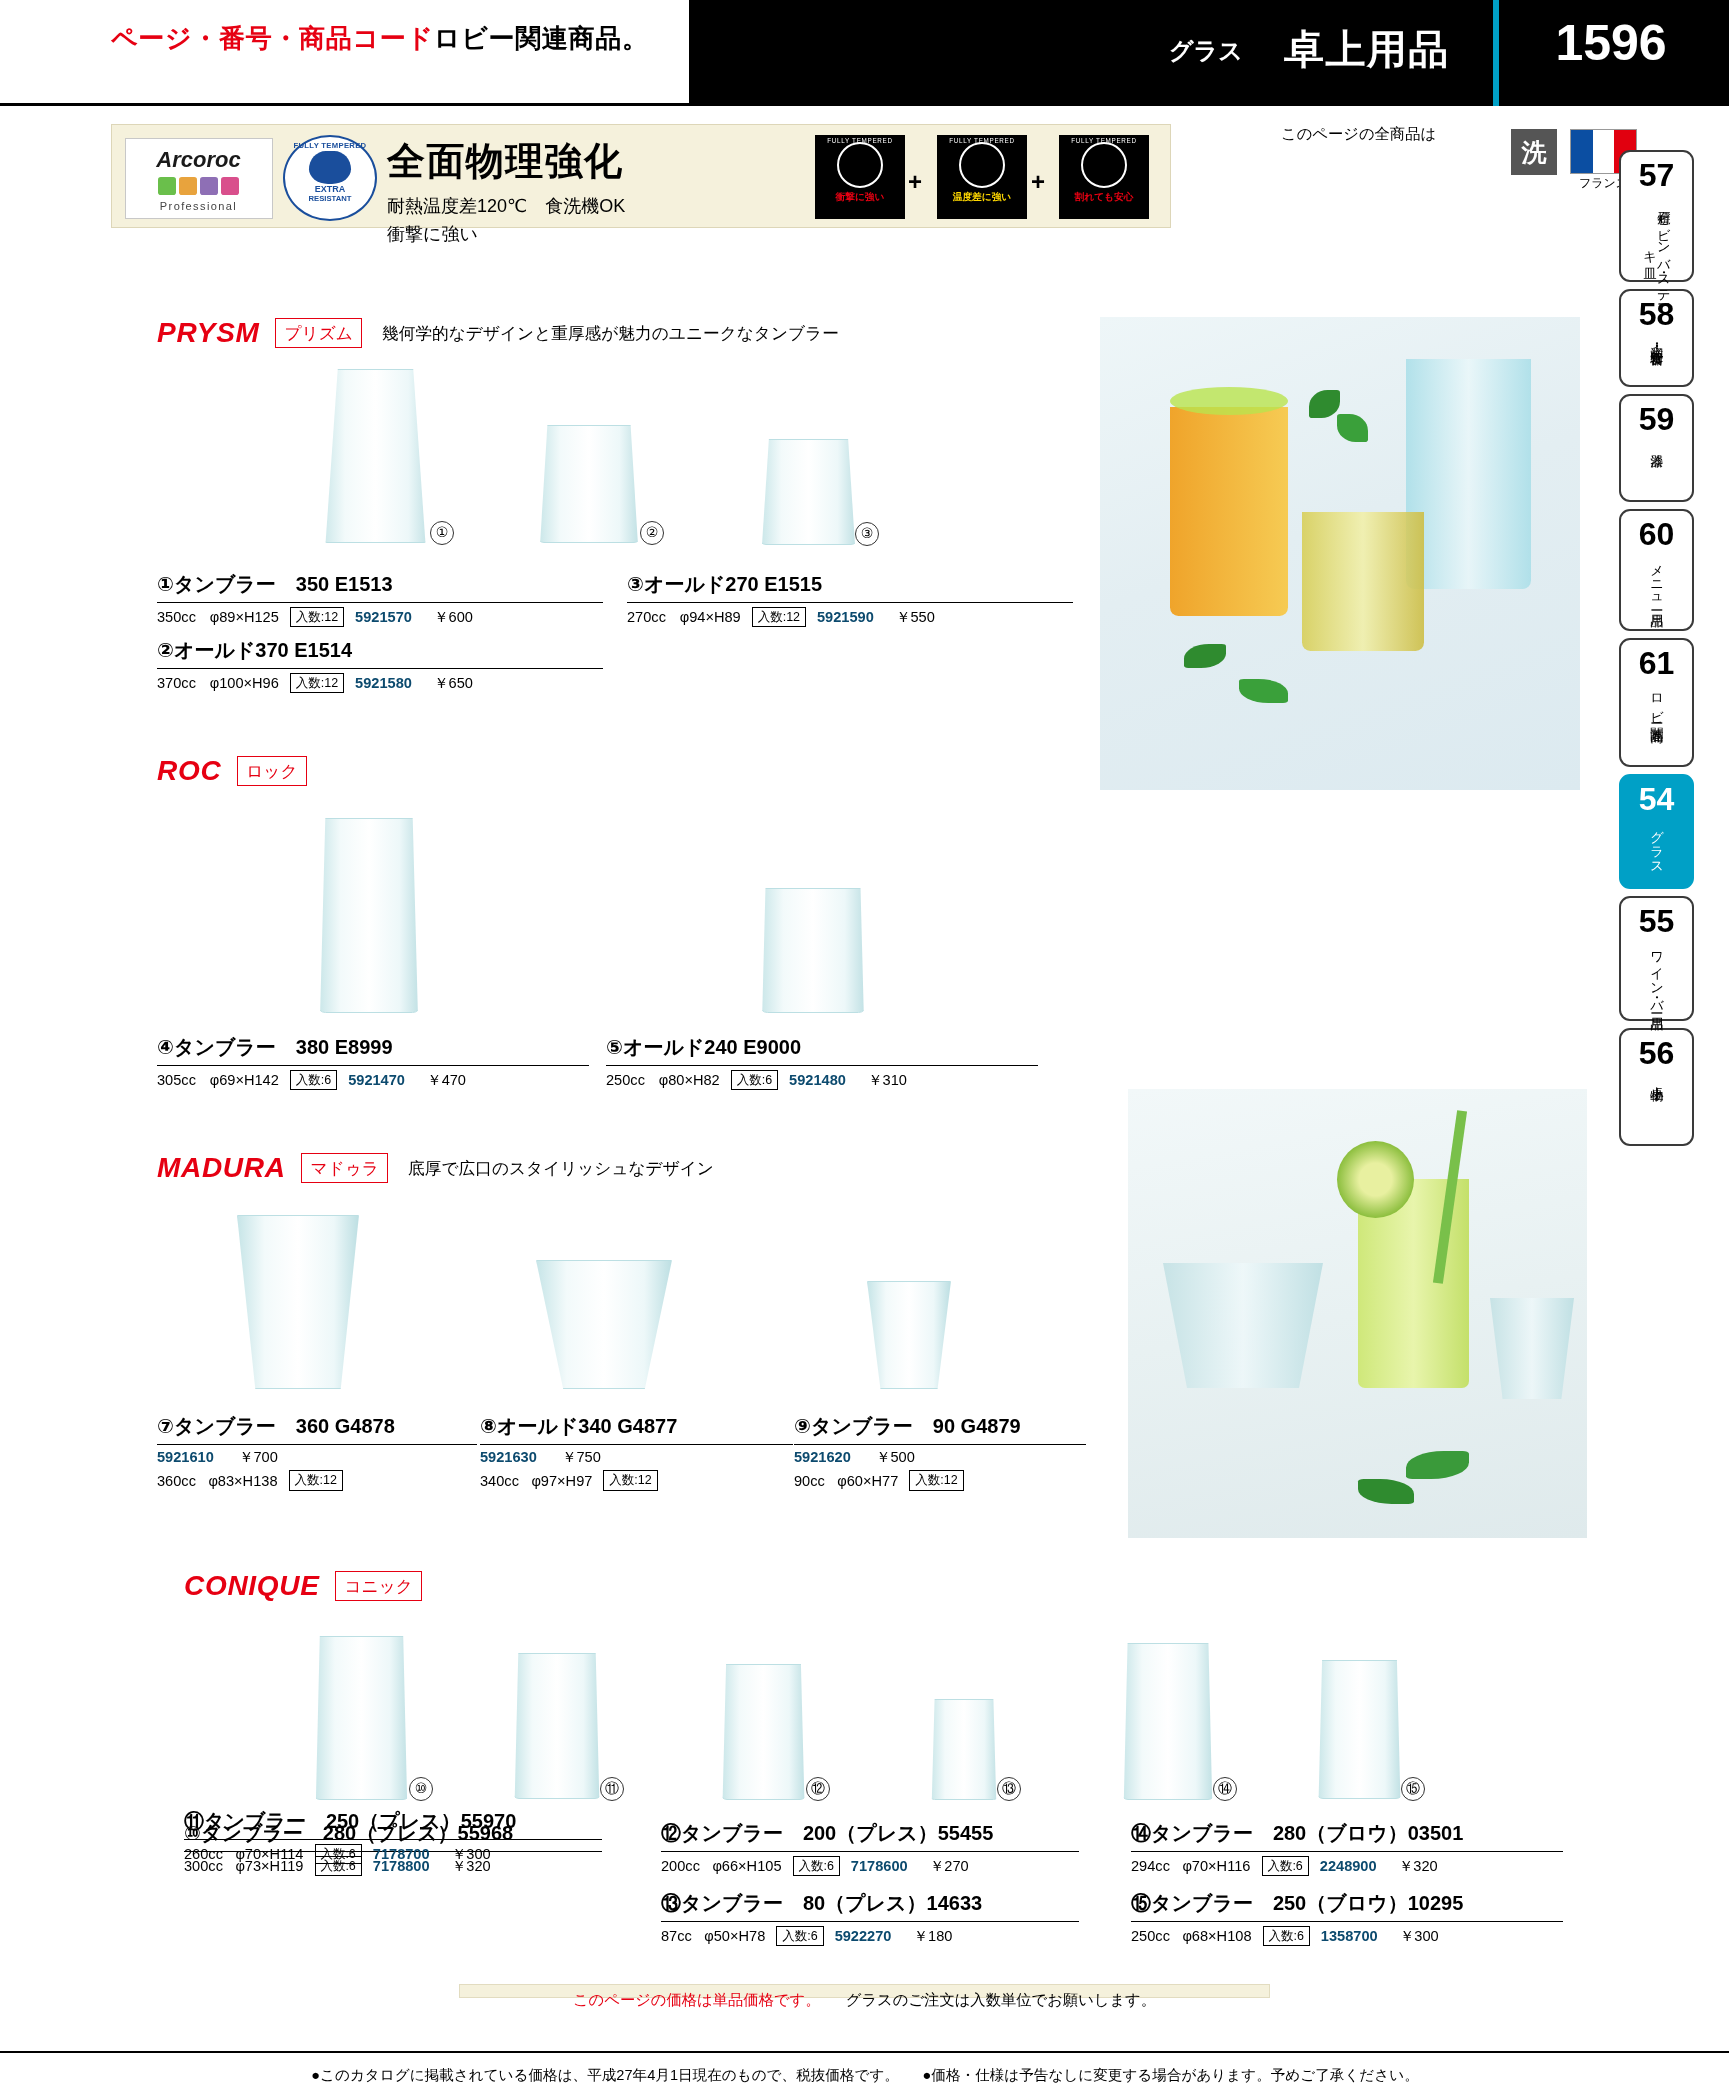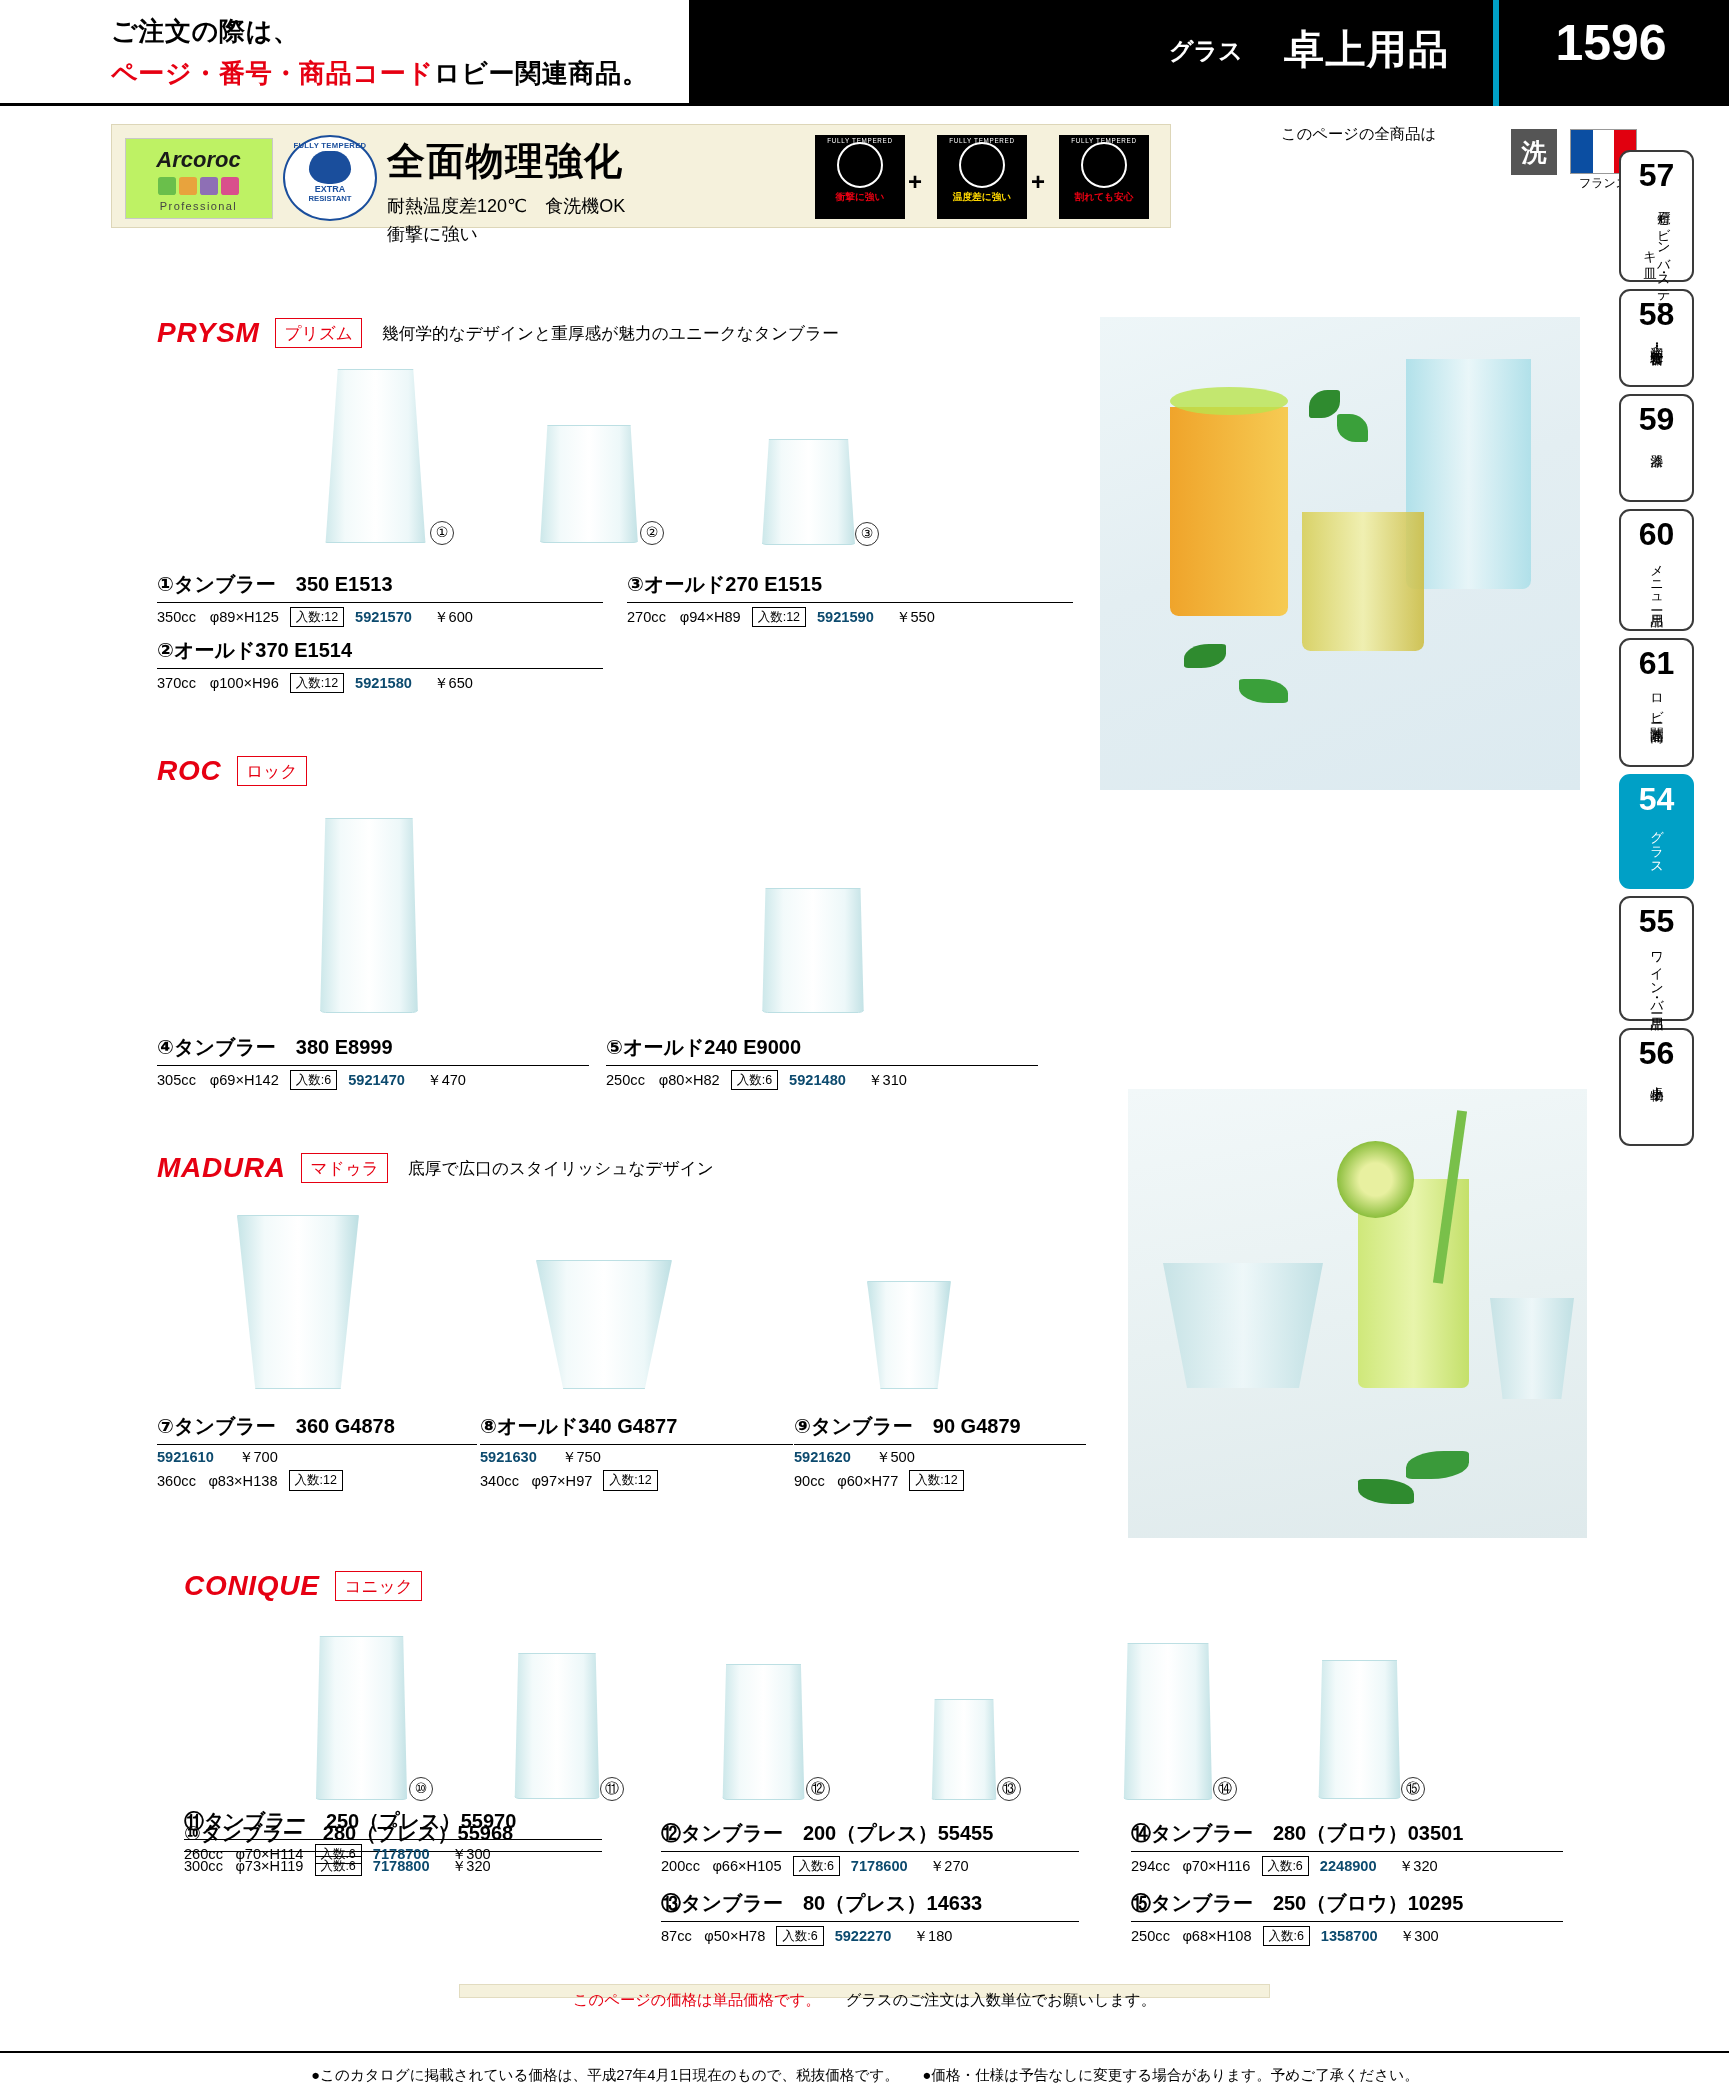--- a/index.html
+++ b/index.html
@@ -39,21 +39,21 @@
     position:absolute; left:804px; top:0; width:5.6px; height:106px; background:#00a0c6;
   }
 
   
   .banner {
     position:absolute; left:111px; top:124px; width:1060px; height:104px;
     background:#f5f1dc; border:0.7px solid #ddd6b8;
   }
   .brand-box {
     position:absolute; left:12.5px; top:12.5px; width:148px; height:81px;
-    background:#bef264; border:0.7px solid #c8c8c8; text-align:center;
+    background:#ffffff; border:0.7px solid #c8c8c8; text-align:center;
   }
   .brand-box .bn { font-size:22px; font-weight:bold; color:#1a1a1a; margin-top:8.4px; font-style:italic;}
   .brand-box .bicons { margin-top:4.2px; }
   .brand-box .bicons span {
     display:inline-block; width:18px;height:18px; border-radius:2.8px; margin:0 1.4px;
     background:#6abf4b;
   }
   .brand-box .bicons span.b2{ background:#e8a33d;}
   .brand-box .bicons span.b3{ background:#8e6fb5;}
   .brand-box .bicons span.b4{ background:#d94f8c;}
@@ -157,21 +157,20 @@
   .foot-bar {
     position:absolute; left:0; top:2051px; width:1730px; height:47px; border-top:2.1px solid #000;
     text-align:center; padding-top:12.5px; font-size:14.6px; color:#000;
   }
 </style>
 </head>
 <body>
 
 <div class="header">
   <div class="hdr-note">
-    <div class="l1">ご注文の際は、</div>
     <div class="l2"><span class="red">ページ・番号・商品コード</span><span>ロビー関連商品。</span></div>
   </div>
   <div class="hdr-bar">
     <div class="glass-label">グラス</div>
     <div class="cat-label">卓上用品</div>
     <div class="accent"></div>
     <div class="pageno">1596</div>
   </div>
 </div>
 

